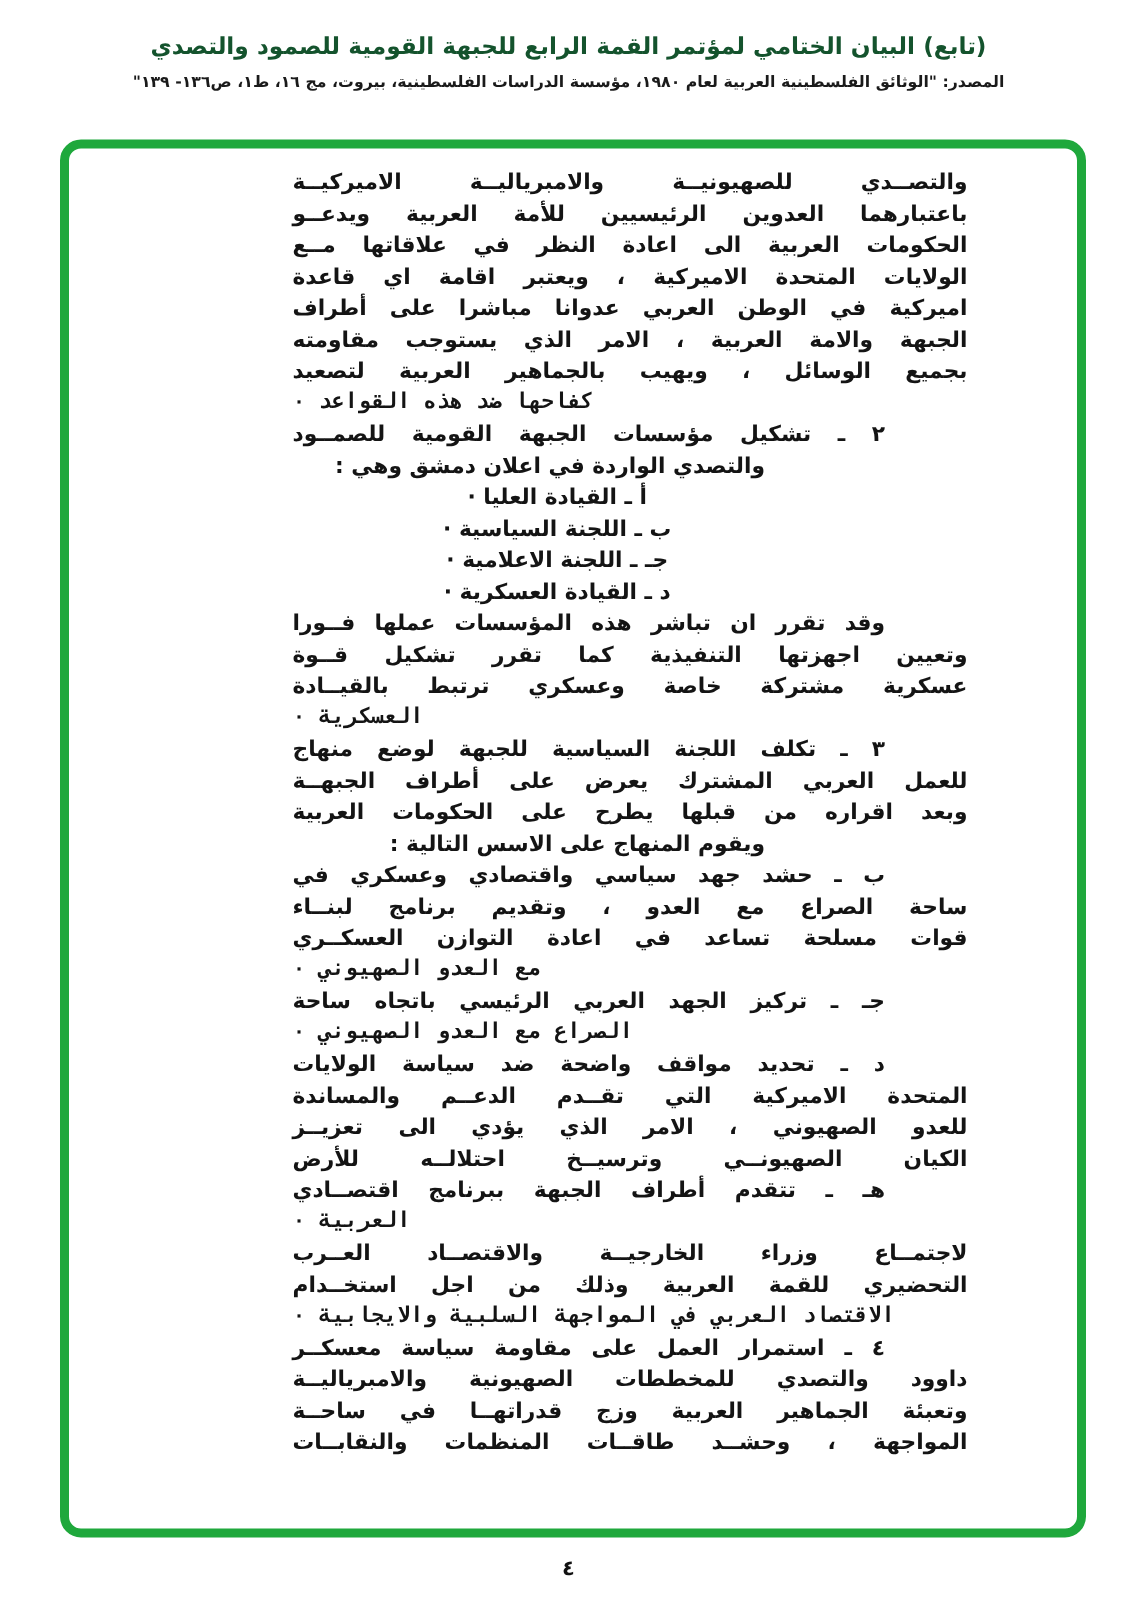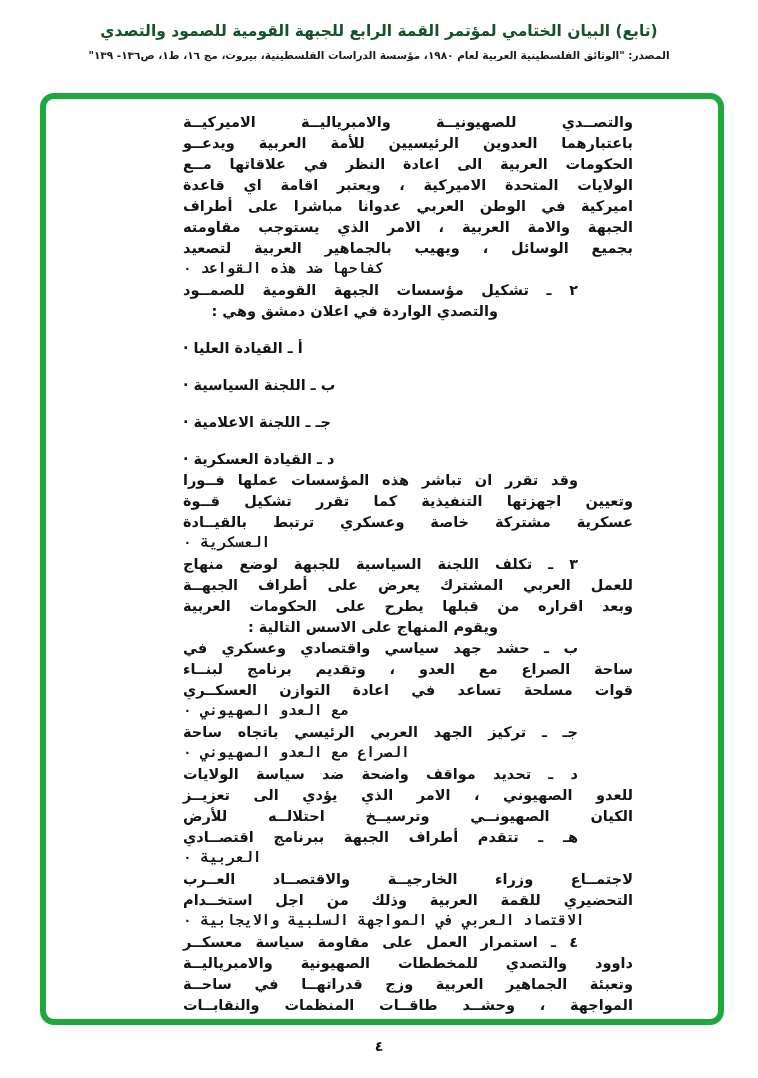--- a/index.html
+++ b/index.html
@@ -26,21 +26,21 @@
   .green-box{
     position:absolute;
     left:40px;top:93px;
     width:672px;height:920px;
     border:6px solid #1fa83c;
     border-radius:14px;
     background:#ffffff;
   }
   .text-block{
     position:absolute;
-    left:183px;top:112px;
+    left:195px;top:112px;
     width:450px;
     direction:rtl;
     font-size:14.5px;
     font-weight:bold;
     color:#141414;
   }
   .line{
     height:21px;line-height:21px;
     white-space:nowrap;
     overflow:visible;
@@ -50,21 +50,21 @@
     text-align:justify;
     text-align-last:justify;
   }
   .line.para{
     white-space:normal;
     padding-right:55px;
     text-align:justify;
     text-align-last:justify;
   }
   .line.left{ text-align:left;font-family:Liberation Mono, monospace; }
-  .line.list{ text-align:left; padding-right:97px;margin-top:16px; }
+  .line.list{ text-align:center; padding-right:97px; }
   .line.colon{ text-align:right; padding-right:135px; }
   .page-number{
     position:absolute;top:1038px;left:0;width:758px;
     text-align:center;
     font-size:14px;font-weight:bold;color:#111;
   }
 </style>
 </head>
 <body>
 
@@ -98,20 +98,21 @@
     <div class="line full">للعمل العربي المشترك يعرض على أطراف الجبهــة</div>
     <div class="line full">وبعد اقراره من قبلها يطرح على الحكومات العربية</div>
     <div class="line colon">ويقوم المنهاج على الاسس التالية :</div>
     <div class="line para">ب ـ حشد جهد سياسي واقتصادي وعسكري في</div>
     <div class="line full">ساحة الصراع مع العدو ، وتقديم برنامج لبنــاء</div>
     <div class="line full">قوات مسلحة تساعد في اعادة التوازن العسكــري</div>
     <div class="line left">مع العدو الصهيوني ·</div>
     <div class="line para">جـ ـ تركيز الجهد العربي الرئيسي باتجاه ساحة</div>
     <div class="line left">الصراع مع العدو الصهيوني ·</div>
     <div class="line para">د ـ تحديد مواقف واضحة ضد سياسة الولايات</div>
+    <div class="line full">المتحدة الاميركية التي تقــدم الدعــم والمساندة</div>
     <div class="line full">للعدو الصهيوني ، الامر الذي يؤدي الى تعزيــز</div>
     <div class="line full">الكيان الصهيونــي وترسيــخ احتلالــه للأرض</div>
     <div class="line para">هـ ـ تتقدم أطراف الجبهة ببرنامج اقتصــادي</div>
     <div class="line left">العربية ·</div>
     <div class="line full">لاجتمــاع وزراء الخارجيــة والاقتصــاد العــرب</div>
     <div class="line full">التحضيري للقمة العربية وذلك من اجل استخــدام</div>
     <div class="line left">الاقتصاد العربي في المواجهة السلبية والايجابية ·</div>
     <div class="line para">٤ ـ استمرار العمل على مقاومة سياسة معسكــر</div>
     <div class="line full">داوود والتصدي للمخططات الصهيونية والامبرياليــة</div>
     <div class="line full">وتعبئة الجماهير العربية وزج قدراتهــا في ساحــة</div>

